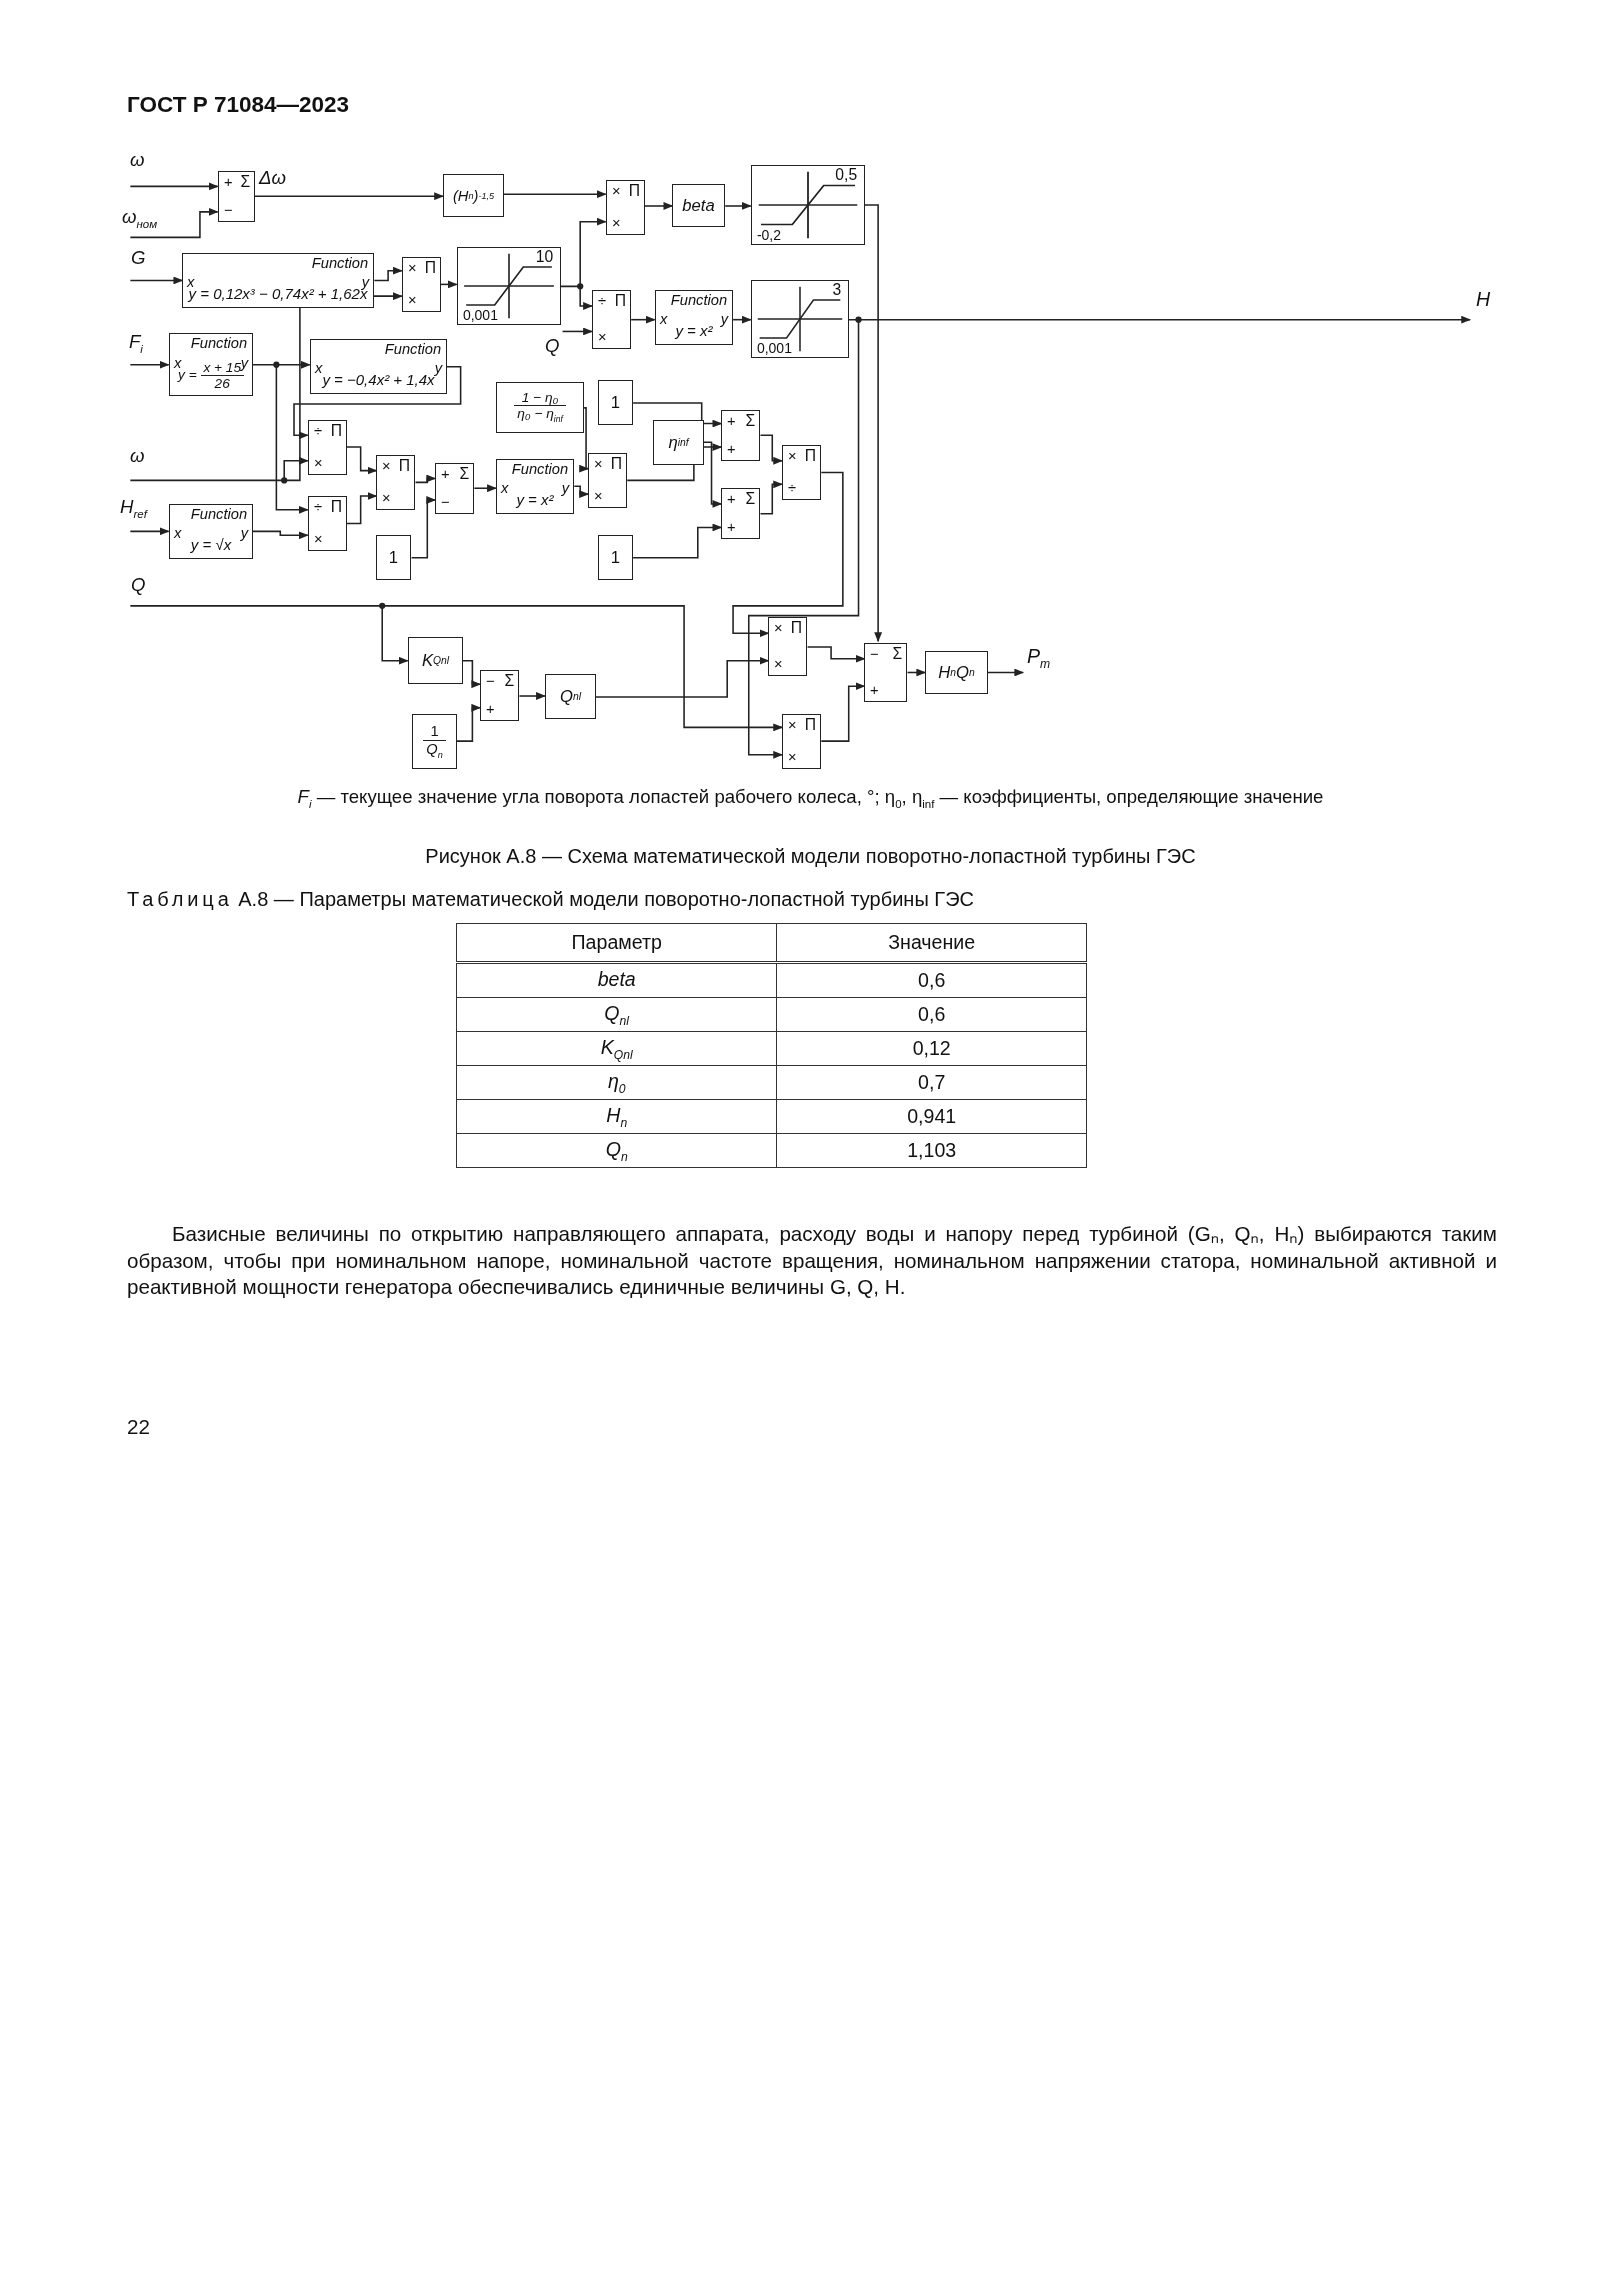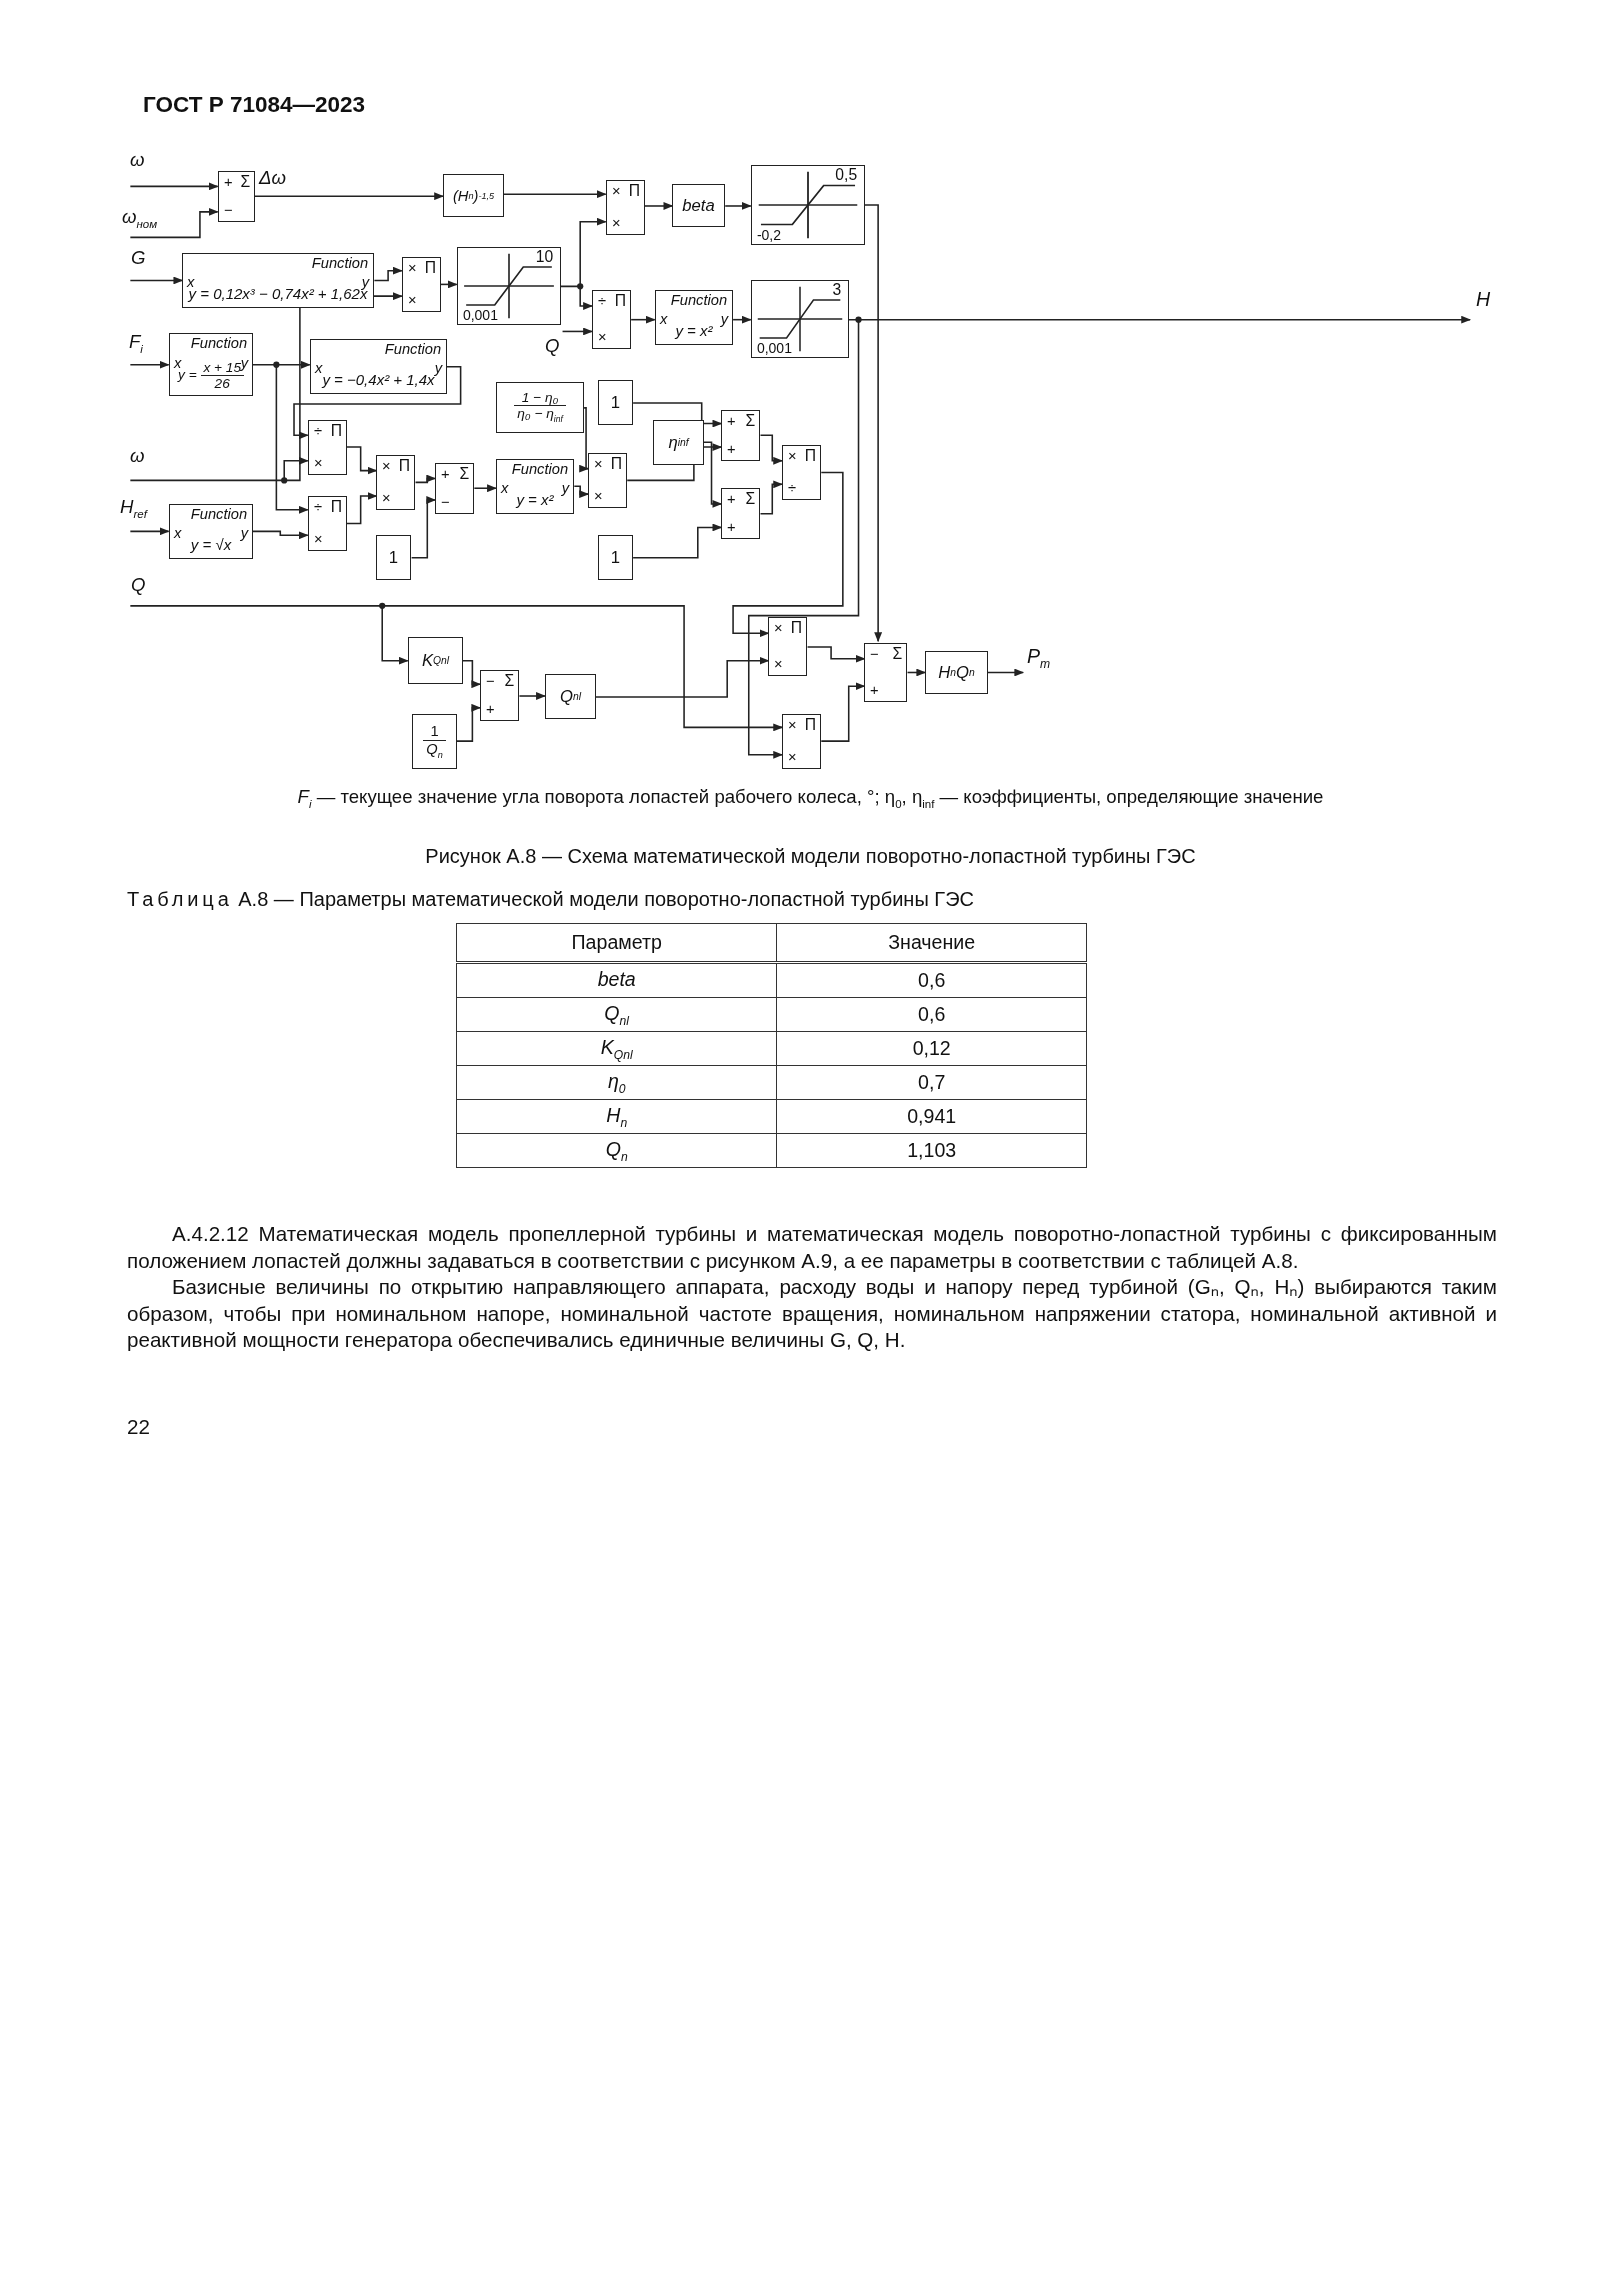--- a/index.html
+++ b/index.html
@@ -1,18 +1,18 @@
 <!DOCTYPE html>
 <html><head>
 <meta charset="utf-8">
 <style>
   html,body{margin:0;padding:0;background:#e8e8e8;}
   #page{position:relative;width:1621px;height:2293px;background:#ffffff;margin:0 auto;
         font-family:"Liberation Sans",sans-serif;color:#111;overflow:hidden;}
-  .hdr{position:absolute;left:127px;top:92px;font-size:22.5px;font-weight:bold;margin-left:16px;}
+  .hdr{position:absolute;left:127px;top:92px;font-size:22.5px;font-weight:bold;}
 
   
   #wires{position:absolute;left:0;top:0;}
   .wire{fill:none;stroke:#222;stroke-width:1.6;marker-end:url(#arr);}
   .dot{fill:#222;}
   .blk{position:absolute;border:1.6px solid #222;background:#fff;box-sizing:border-box;}
   .lbl{position:absolute;font-size:18.6px;font-style:italic;line-height:1;white-space:nowrap;}
   sub{font-size:0.62em;}  sup{font-size:0.62em;}
   .op-tl{position:absolute;left:4.9px;top:2.9px;font-size:14.7px;line-height:1;}
   .op-bl{position:absolute;left:4.9px;bottom:2.9px;font-size:14.7px;line-height:1;}
@@ -412,20 +412,19 @@
         <td>0,941</td>
       </tr>
       <tr>
         <td class="pname"><span>Q</span><sub>n</sub></td>
         <td>1,103</td>
       </tr>
     </tbody>
   </table>
 
   <div class="body-text">
-    <p>А.4.2.12 Математическая модель пропеллерной турбины и математическая модель поворотно-лопастной турбины с фиксированным положением лопастей должны задаваться в соответствии с рисунком А.9, а ее параметры в соответствии с таблицей А.8.</p>
     <p>Базисные величины по открытию направляющего аппарата, расходу воды и напору перед турбиной (Gₙ, Qₙ, Hₙ) выбираются таким образом, чтобы при номинальном напоре, номинальной частоте вращения, номинальном напряжении статора, номинальной активной и реактивной мощности генератора обеспечивались единичные величины G, Q, H.</p>
   </div>
 
   <div class="pagenum">22</div>
 
 </div>
 
 
 </body></html>

